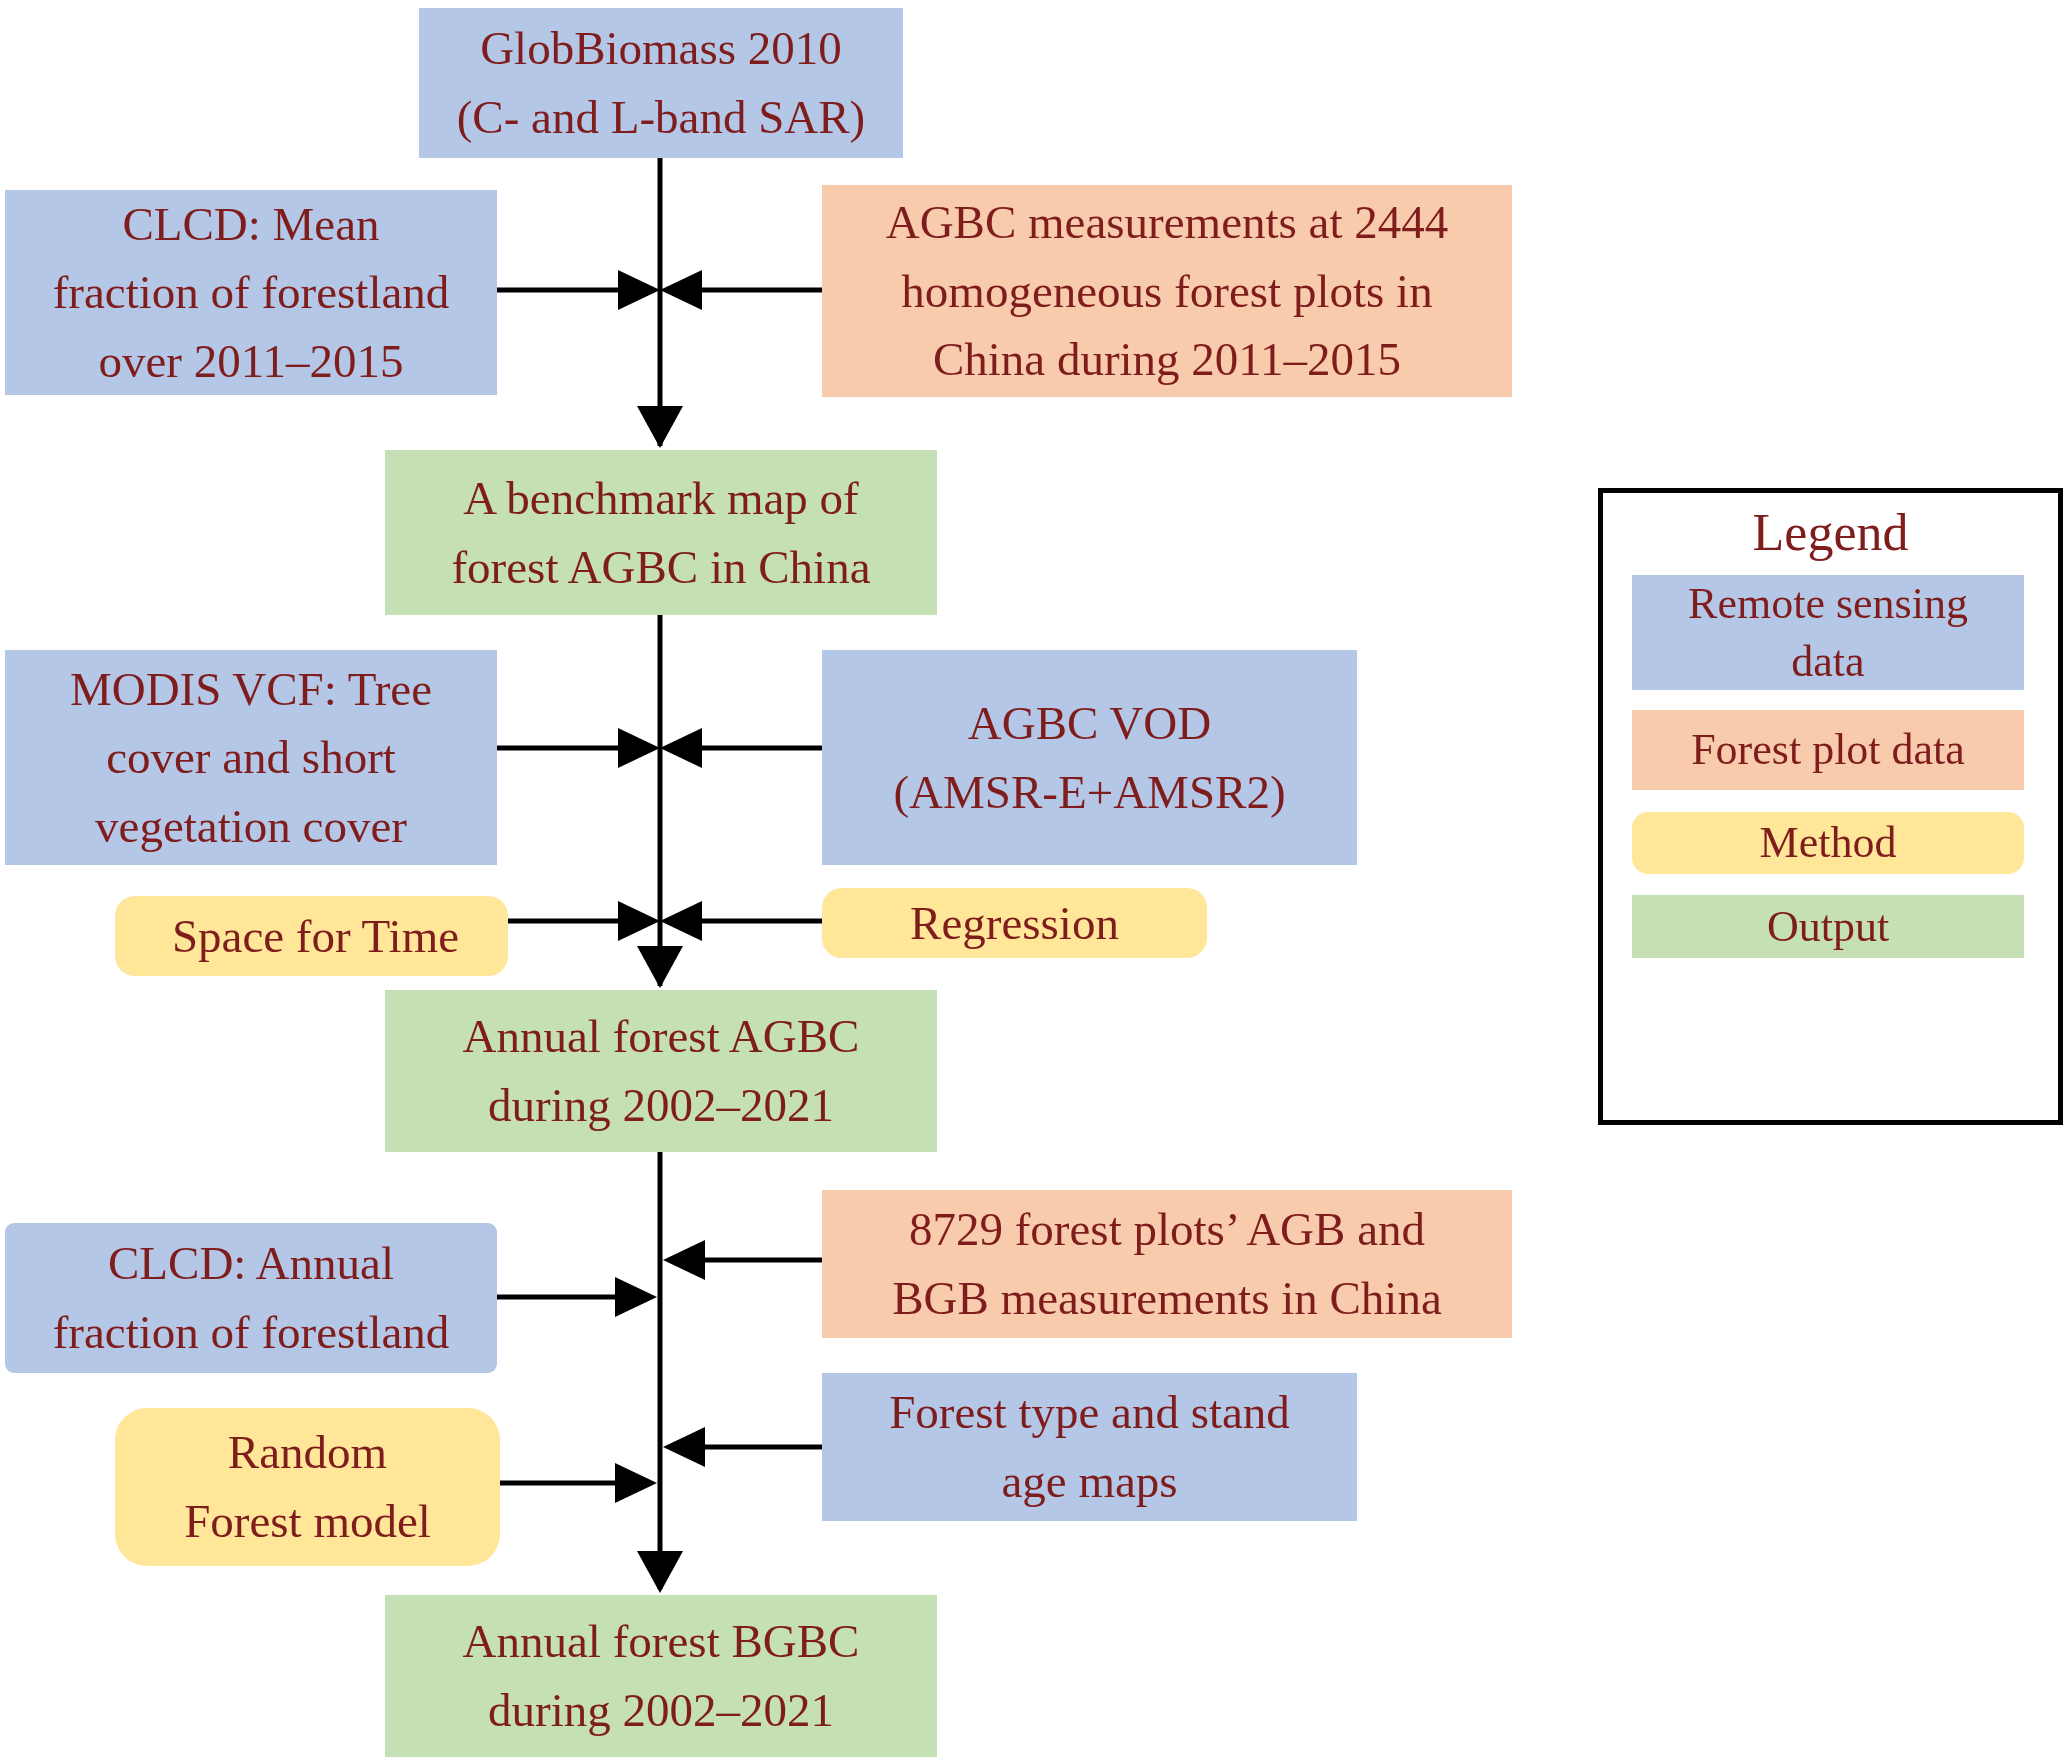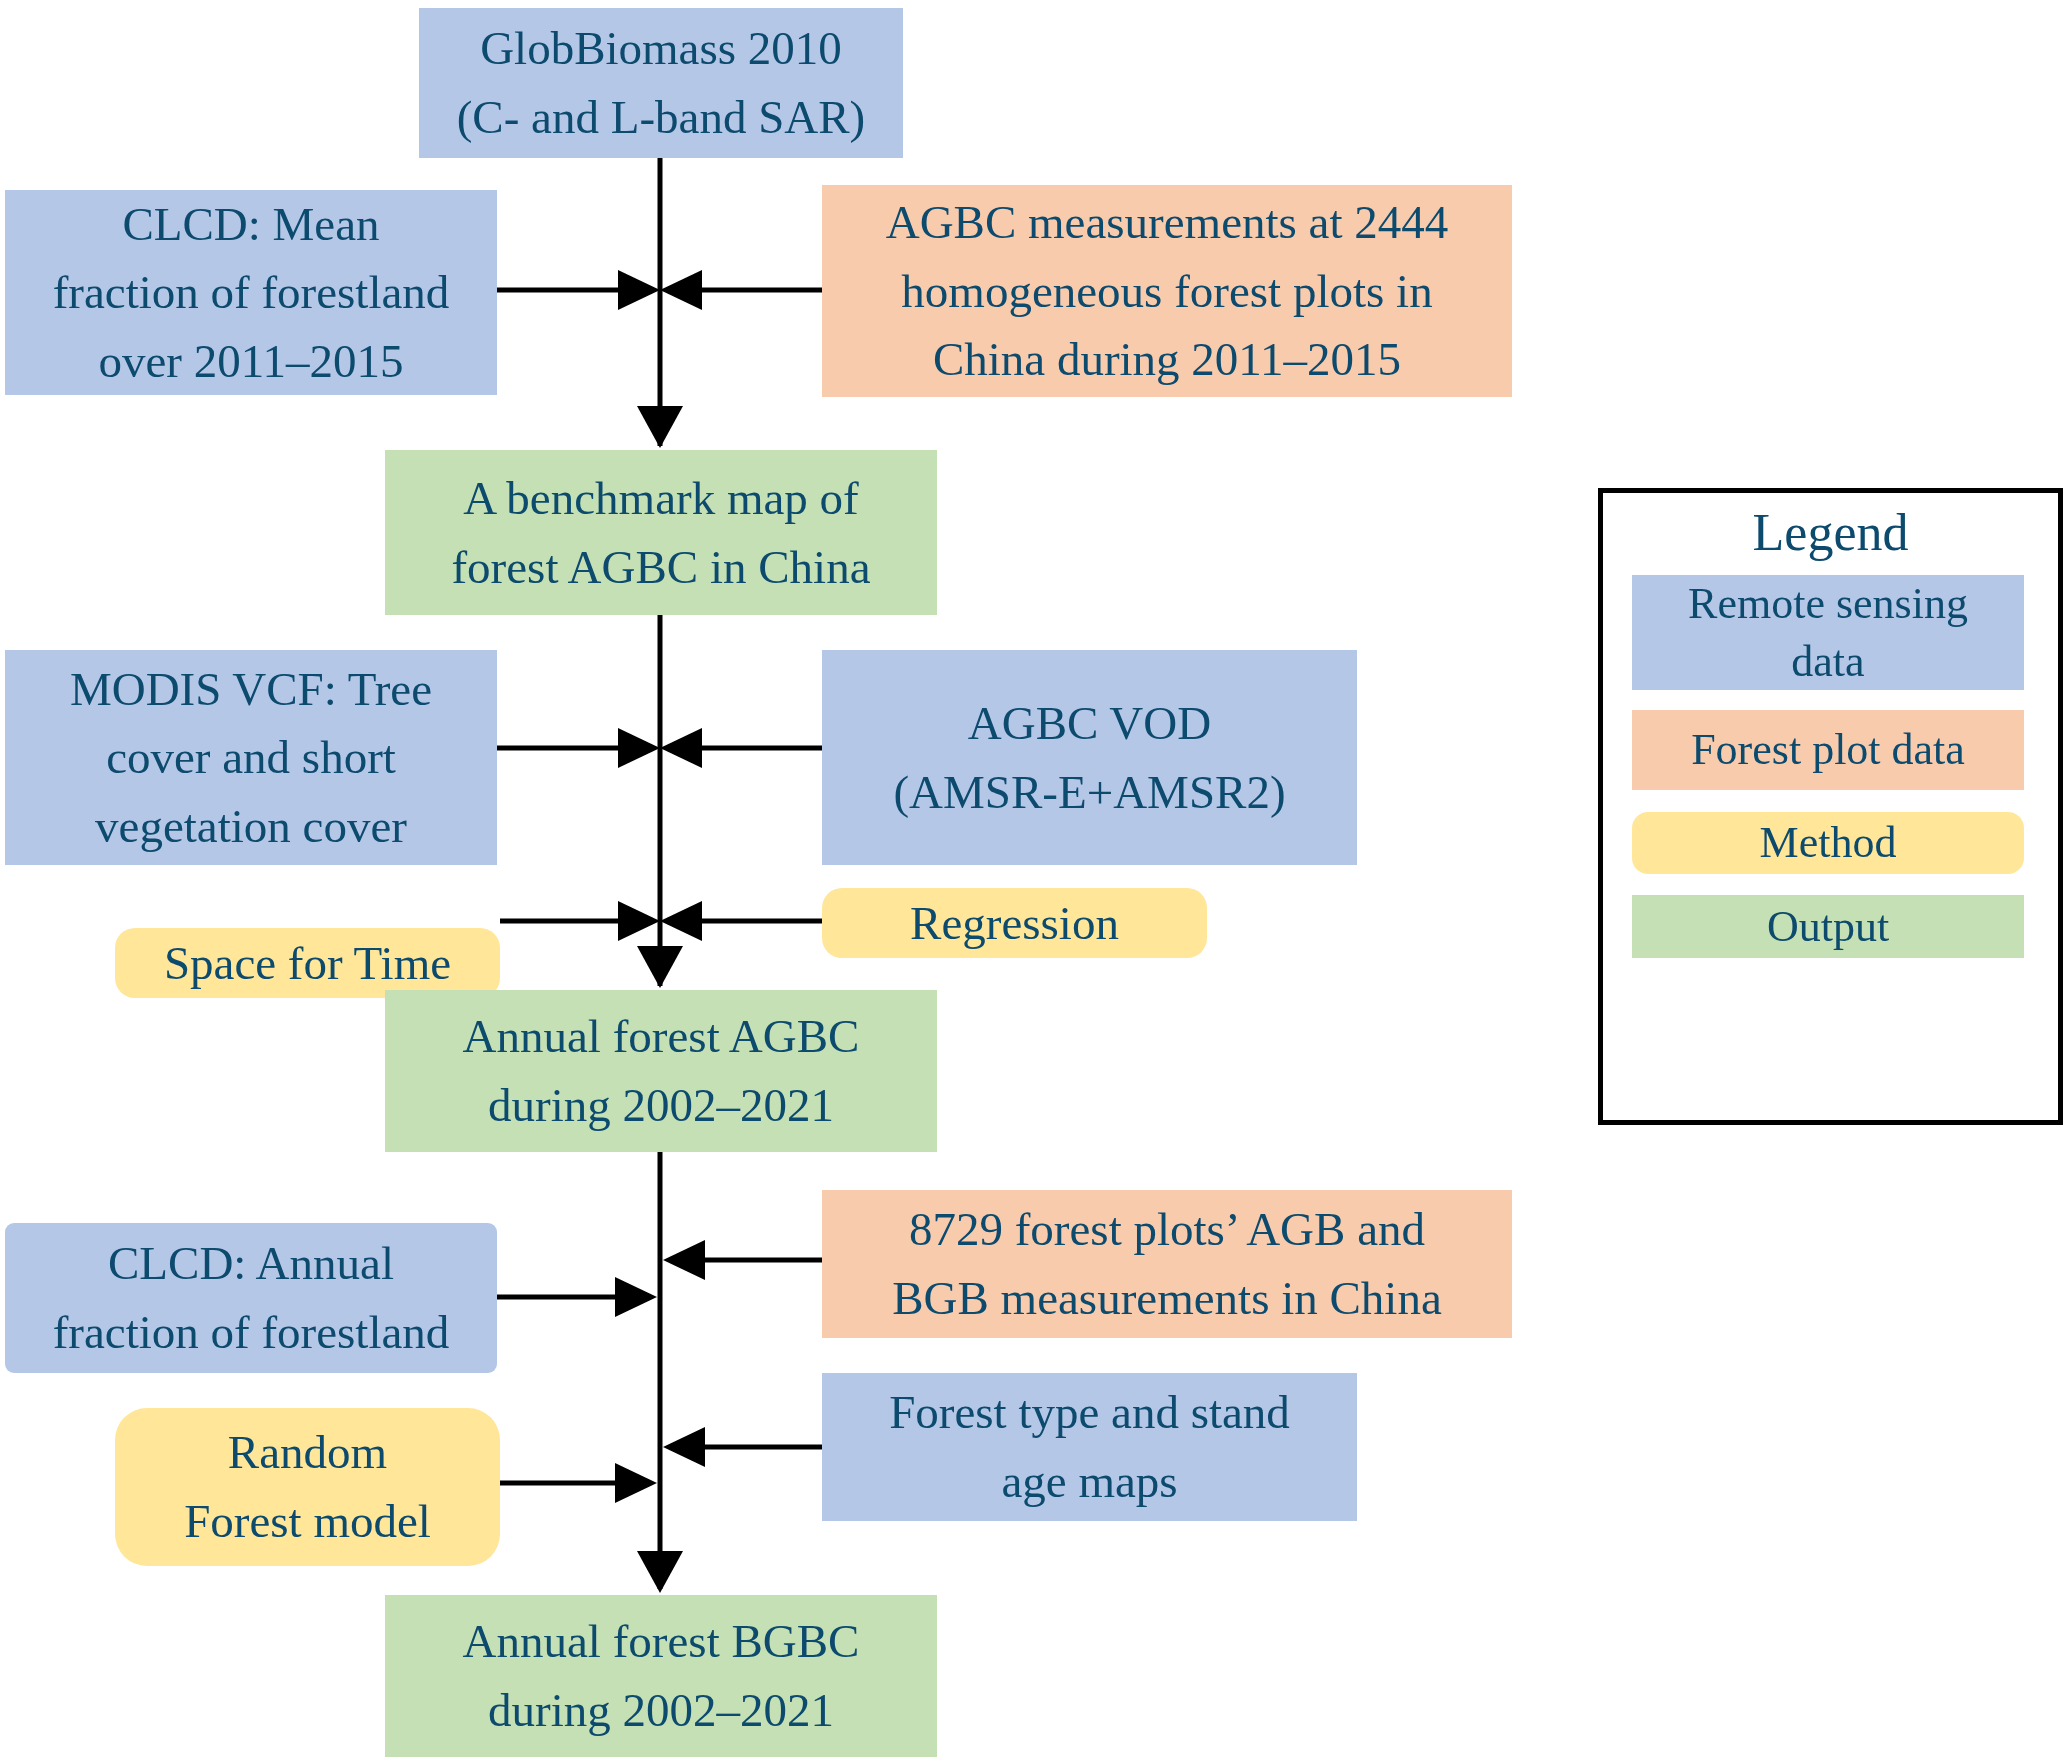--- a/index.html
+++ b/index.html
@@ -2,21 +2,21 @@
 <html style="--remote-sensing: #b4c7e7; --forest-plot: #f8cbad; --method: #ffe699; --output: #c5e0b4; --connector: #000000;"><head>
 <meta charset="utf-8">
 <style>
   html, body { margin: 0; padding: 0; background: #ffffff; }
   #canvas {
     position: relative;
     width: 2067px;
     height: 1761px;
     background: #ffffff;
     font-family: "Liberation Serif", "DejaVu Serif", serif;
-    color: #0c4a6e;
+    color: #7f1d1d;
     overflow: hidden;
   }
   #connectors {
     position: absolute;
     left: 0; top: 0;
     width: 2067px; height: 1761px;
   }
   .node {
     position: absolute;
     display: flex;
@@ -32,21 +32,21 @@
   .cat-method         { background: var(--method, #ffe699); border-radius: 20px; }
   .cat-output         { background: var(--output, #c5e0b4); }
 
   
   #n-globbiomass   { left: 419px; top: 8px;    width: 484px; height: 150px; }
   #n-clcd-mean     { left: 5px;   top: 190px;  width: 492px; height: 205px; }
   #n-agbc-plots    { left: 822px; top: 185px;  width: 690px; height: 212px; }
   #n-benchmark     { left: 385px; top: 450px;  width: 552px; height: 165px; }
   #n-modis         { left: 5px;   top: 650px;  width: 492px; height: 215px; }
   #n-lpdr          { left: 822px; top: 650px;  width: 535px; height: 215px; }
-  #n-space-time    { left: 115px; top: 928px;  width: 385px; height: 70px;  }
+  #n-space-time    { left: 115px; top: 896px;  width: 385px; height: 80px; padding-left: 8px;  }
   #n-regression    { left: 822px; top: 888px;  width: 385px; height: 70px;  }
   #n-annual-agbc   { left: 385px; top: 990px;  width: 552px; height: 162px; }
   #n-clcd-annual   { left: 5px;   top: 1223px; width: 492px; height: 150px; border-radius: 9px; }
   #n-plots-8729    { left: 822px; top: 1190px; width: 690px; height: 148px; }
   #n-random-forest { left: 115px; top: 1408px; width: 385px; height: 158px; border-radius: 32px; }
   #n-forest-type   { left: 822px; top: 1373px; width: 535px; height: 148px; }
   #n-annual-bgbc   { left: 385px; top: 1595px; width: 552px; height: 162px; }
 
   
   #legend {

